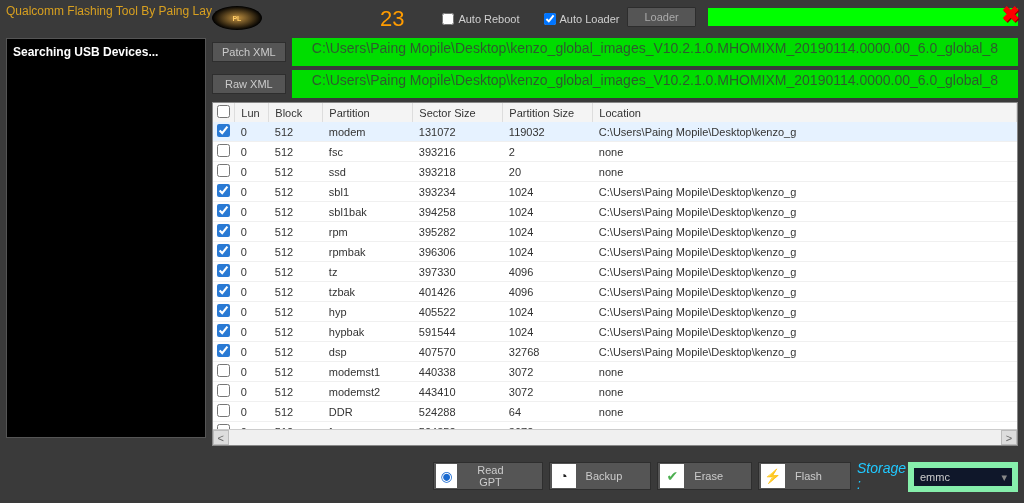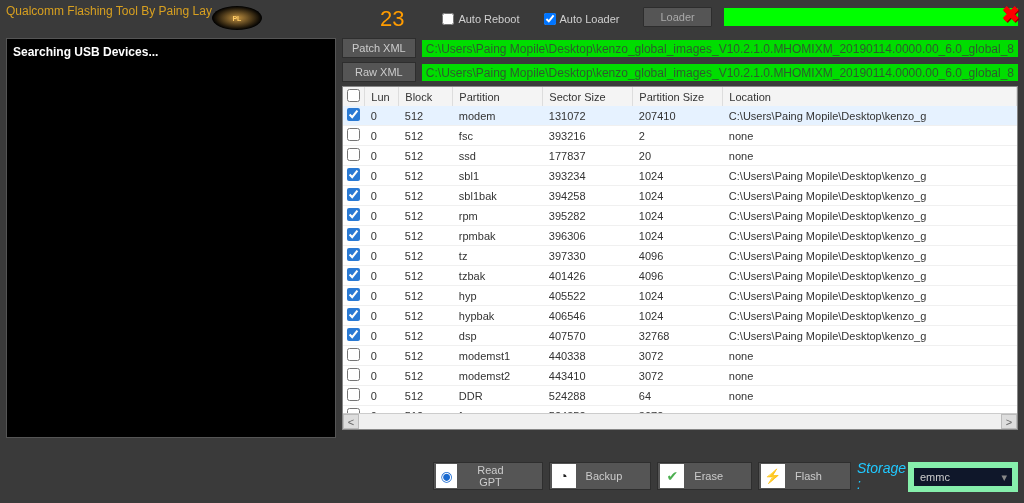--- a/index.html
+++ b/index.html
@@ -5,30 +5,30 @@
   * { box-sizing: border-box; margin: 0; padding: 0; font-family: Tahoma, Arial, sans-serif; font-size: 11px; }
   body { background: #3a3a3a; width: 1024px; height: 503px; overflow: hidden; position: relative; color: #ccc; }
   .top-bar { display: flex; align-items: center; padding: 2px 6px 6px 6px; position: relative; gap: 8px; }
   .title { color: #d8a020; font-size: 12px; }
   .logo { width: 50px; height: 24px; background: radial-gradient(ellipse at center, #c09040 0%, #000 70%); border-radius: 50%; display: inline-flex; align-items: center; justify-content: center; color: #ffcc66; font-size: 7px; font-weight: bold; margin-top: 2px; }
   .logo-col { display: flex; flex-direction: row; align-items: flex-start; }
   .counter { color: #ff9c00; font-size: 22px; font-weight: 500; margin-left: 110px; margin-top: 4px; }
   .cb-group { display: flex; gap: 24px; margin-left: 30px; margin-top: 4px; }
   .cb { display: flex; align-items: center; gap: 4px; color: #d0d0d0; }
   .cb input { width: 12px; height: 12px; }
-  .loader-btn { background: #555; color: #aaa; border: 1px solid #2d2d2d; padding: 3px 16px; border-radius: 1px; margin-left: 16px; }
+  .loader-btn { background: #555; color: #aaa; border: 1px solid #2d2d2d; padding: 3px 16px; border-radius: 1px; }
   .loader-bar { flex: 1; height: 18px; background: #00ff00; margin-left: 4px; }
   .close-x { position: absolute; right: 4px; top: 2px; color: #ff0000; font-size: 22px; font-weight: bold; cursor: pointer; text-shadow: 1px 1px 0 #800; }
   .body-area { display: flex; padding: 0 6px; gap: 6px; }
   .left-pane { width: 466px; display: flex; flex-direction: column; }
   .right-pane { flex: 1; display: flex; flex-direction: column; gap: 4px; }
   .log-box { background: #000; border: 1px solid #555; height: 400px; padding: 6px; color: #fff; font-weight: bold; font-size: 12px; }
   .xml-row { display: flex; gap: 6px; align-items: center; }
   .xml-btn { background: #555; color: #ccc; border: 1px solid #2e2e2e; width: 74px; text-align: center; padding: 3px 0; }
-  .xml-path { flex: 1; background: #00dd00; color: #2e5b2e; padding: 2px 4px; white-space: nowrap; overflow: hidden; font-size: 12px; height: 17px; }
+  .xml-path { flex: 1; background: #00dd00; color: #2e5b2e; padding: 2px 20px; white-space: nowrap; overflow: hidden; font-size: 14px; height: 28px; }
   .grid-wrap { background: #fff; border: 1px solid #888; height: 344px; display: flex; flex-direction: column; }
   .grid-scroll { flex: 1; overflow-y: scroll; overflow-x: hidden; }
   .grid { width: 100%; border-collapse: collapse; color: #333; }
   .grid th { background: #f4f4f4; text-align: left; font-weight: normal; padding: 3px 6px; border-right: 1px solid #ddd; position: sticky; top: 0; }
   .grid td { padding: 2px 6px; border-bottom: 1px solid #f0f0f0; white-space: nowrap; }
   .grid th.chk, .grid td.chk { width: 22px; text-align: center; padding: 2px 2px; }
   .grid td.chk input { accent-color: #2a7ad4; }
   .hscroll { height: 16px; background: #f0f0f0; border-top: 1px solid #ccc; position: relative; }
   .hscroll .thumb-l { position: absolute; left: 0; top: 0; width: 16px; height: 100%; background: #ddd; border:1px solid #bbb; display:flex; align-items:center; justify-content:center; color:#666; }
   .hscroll .thumb-r { position: absolute; right: 0; top: 0; width: 16px; height: 100%; background: #ddd; border:1px solid #bbb; display:flex; align-items:center; justify-content:center; color:#666; }
@@ -98,38 +98,38 @@
               <th>Location</th>
             </tr>
           </thead>
           <tbody id="grid-body">
               <tr class="row-sel">
                 <td class="chk"><input type="checkbox" checked="" style=""></td>
                 <td>0</td>
                 <td>512</td>
                 <td>modem</td>
                 <td>131072</td>
-                <td>207410</td>
+                <td>119032</td>
                 <td>C:\Users\Paing Mopile\Desktop\kenzo_g</td>
               </tr>
               <tr>
                 <td class="chk"><input type="checkbox" style=""></td>
                 <td>0</td>
                 <td>512</td>
                 <td>fsc</td>
                 <td>393216</td>
                 <td>2</td>
                 <td>none</td>
               </tr>
               <tr>
                 <td class="chk"><input type="checkbox" style=""></td>
                 <td>0</td>
                 <td>512</td>
                 <td>ssd</td>
-                <td>177837</td>
+                <td>393218</td>
                 <td>20</td>
                 <td>none</td>
               </tr>
               <tr>
                 <td class="chk"><input type="checkbox" checked="" style=""></td>
                 <td>0</td>
                 <td>512</td>
                 <td>sbl1</td>
                 <td>393234</td>
                 <td>1024</td>
@@ -187,21 +187,21 @@
                 <td>hyp</td>
                 <td>405522</td>
                 <td>1024</td>
                 <td>C:\Users\Paing Mopile\Desktop\kenzo_g</td>
               </tr>
               <tr>
                 <td class="chk"><input type="checkbox" checked="" style=""></td>
                 <td>0</td>
                 <td>512</td>
                 <td>hypbak</td>
-                <td>406546</td>
+                <td>591544</td>
                 <td>1024</td>
                 <td>C:\Users\Paing Mopile\Desktop\kenzo_g</td>
               </tr>
               <tr>
                 <td class="chk"><input type="checkbox" checked="" style=""></td>
                 <td>0</td>
                 <td>512</td>
                 <td>dsp</td>
                 <td>407570</td>
                 <td>32768</td>

